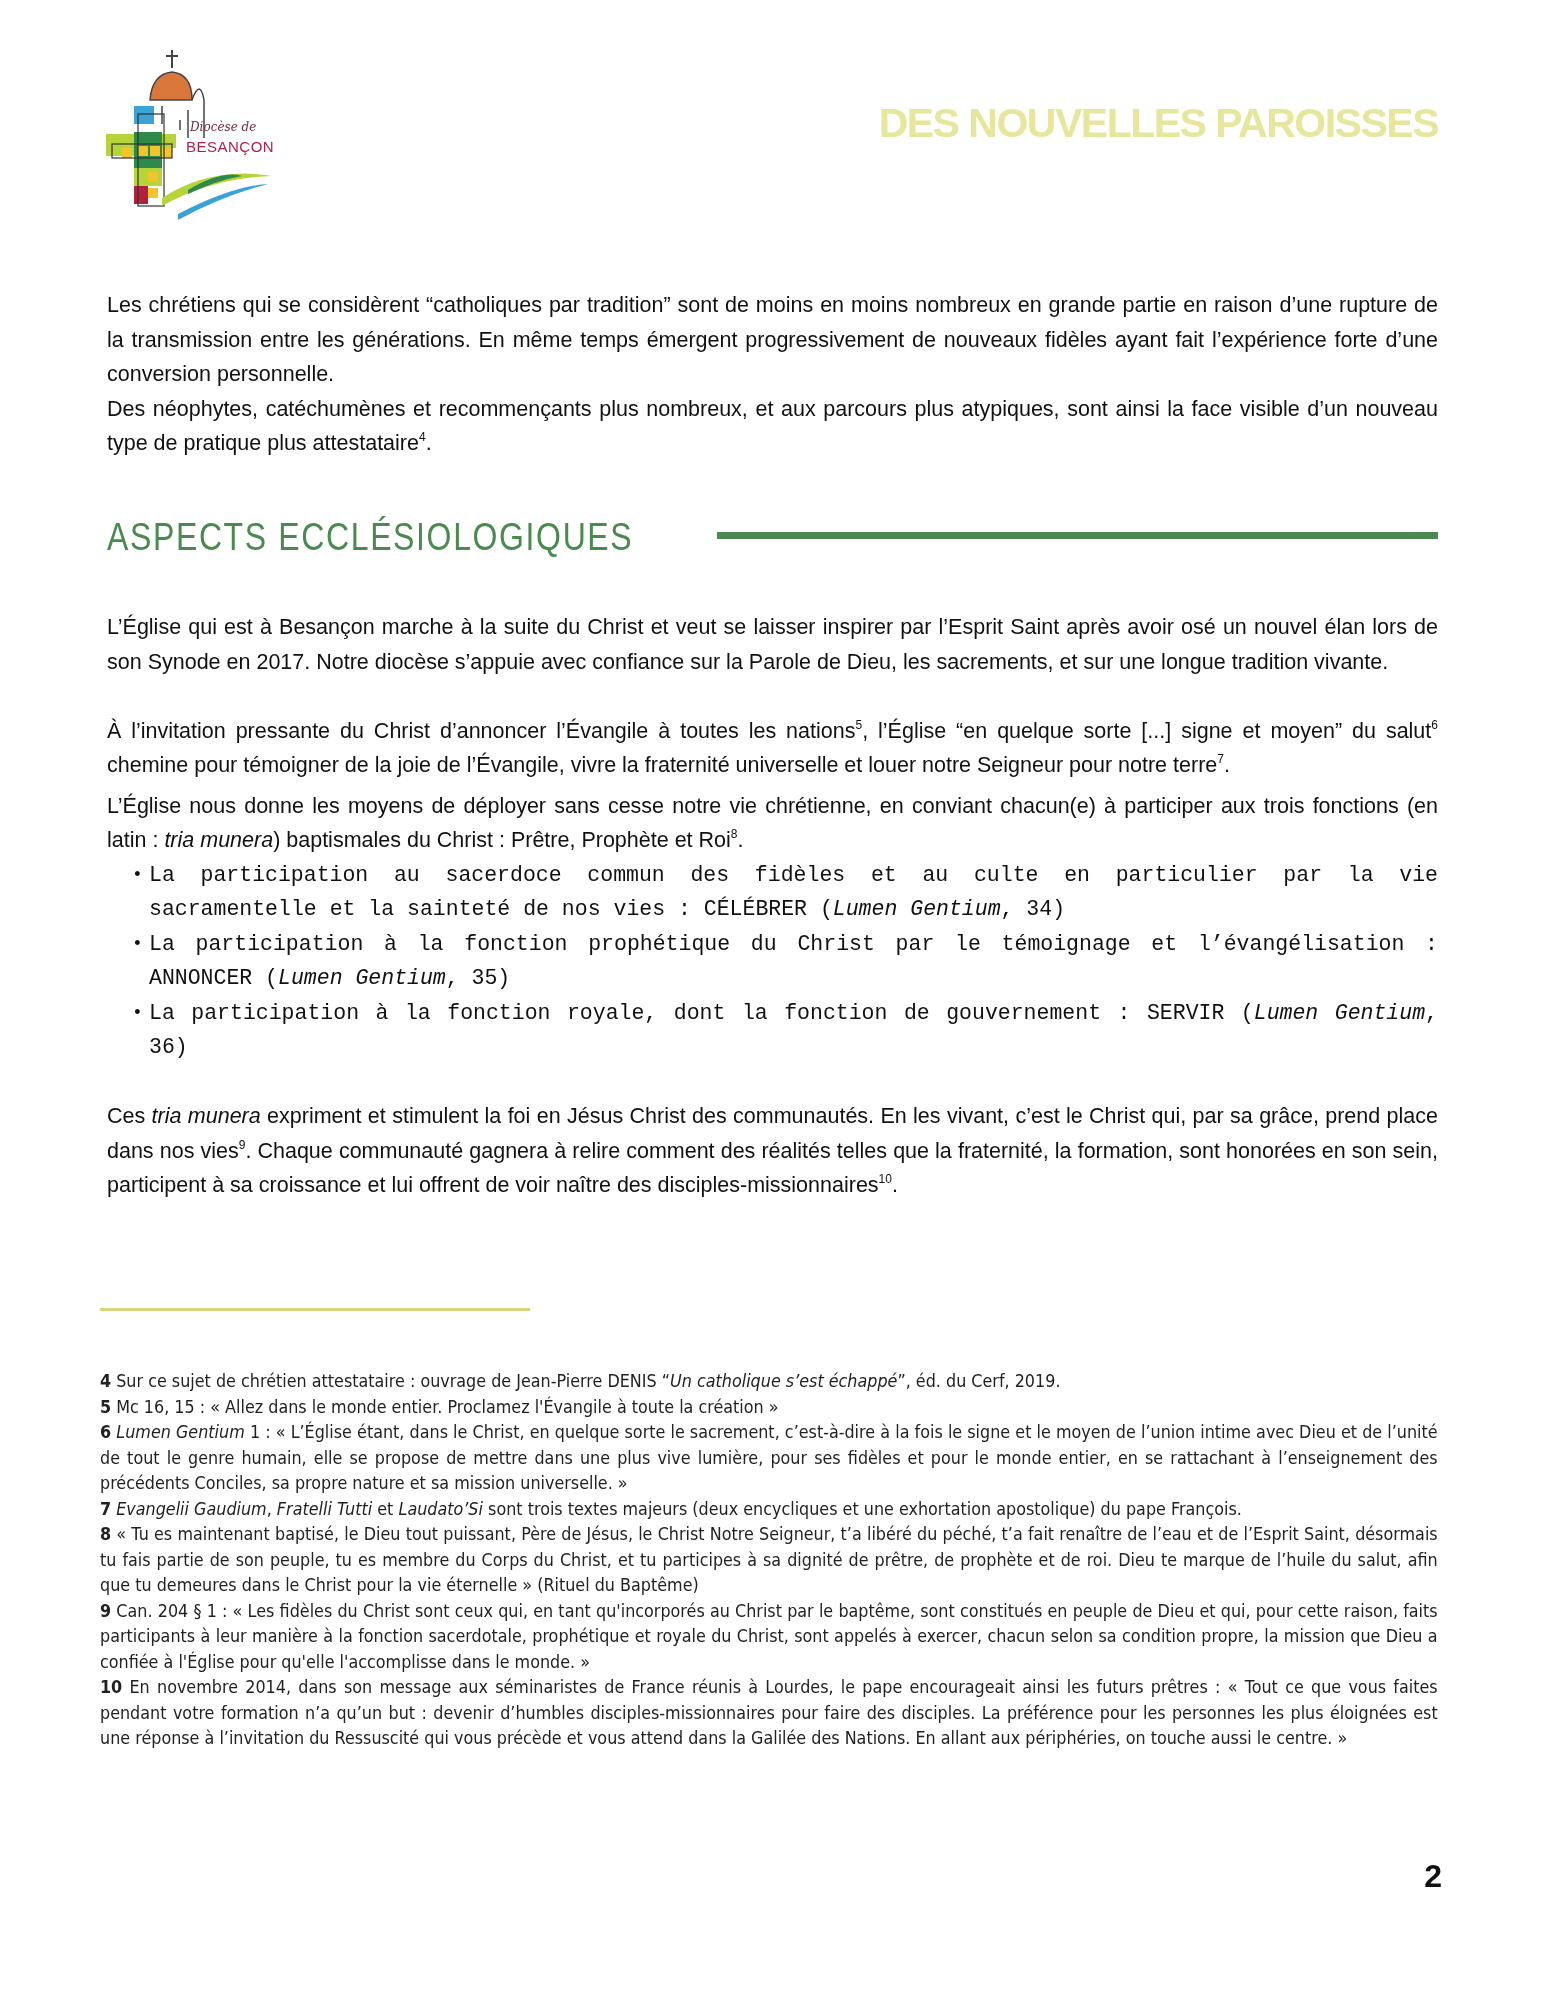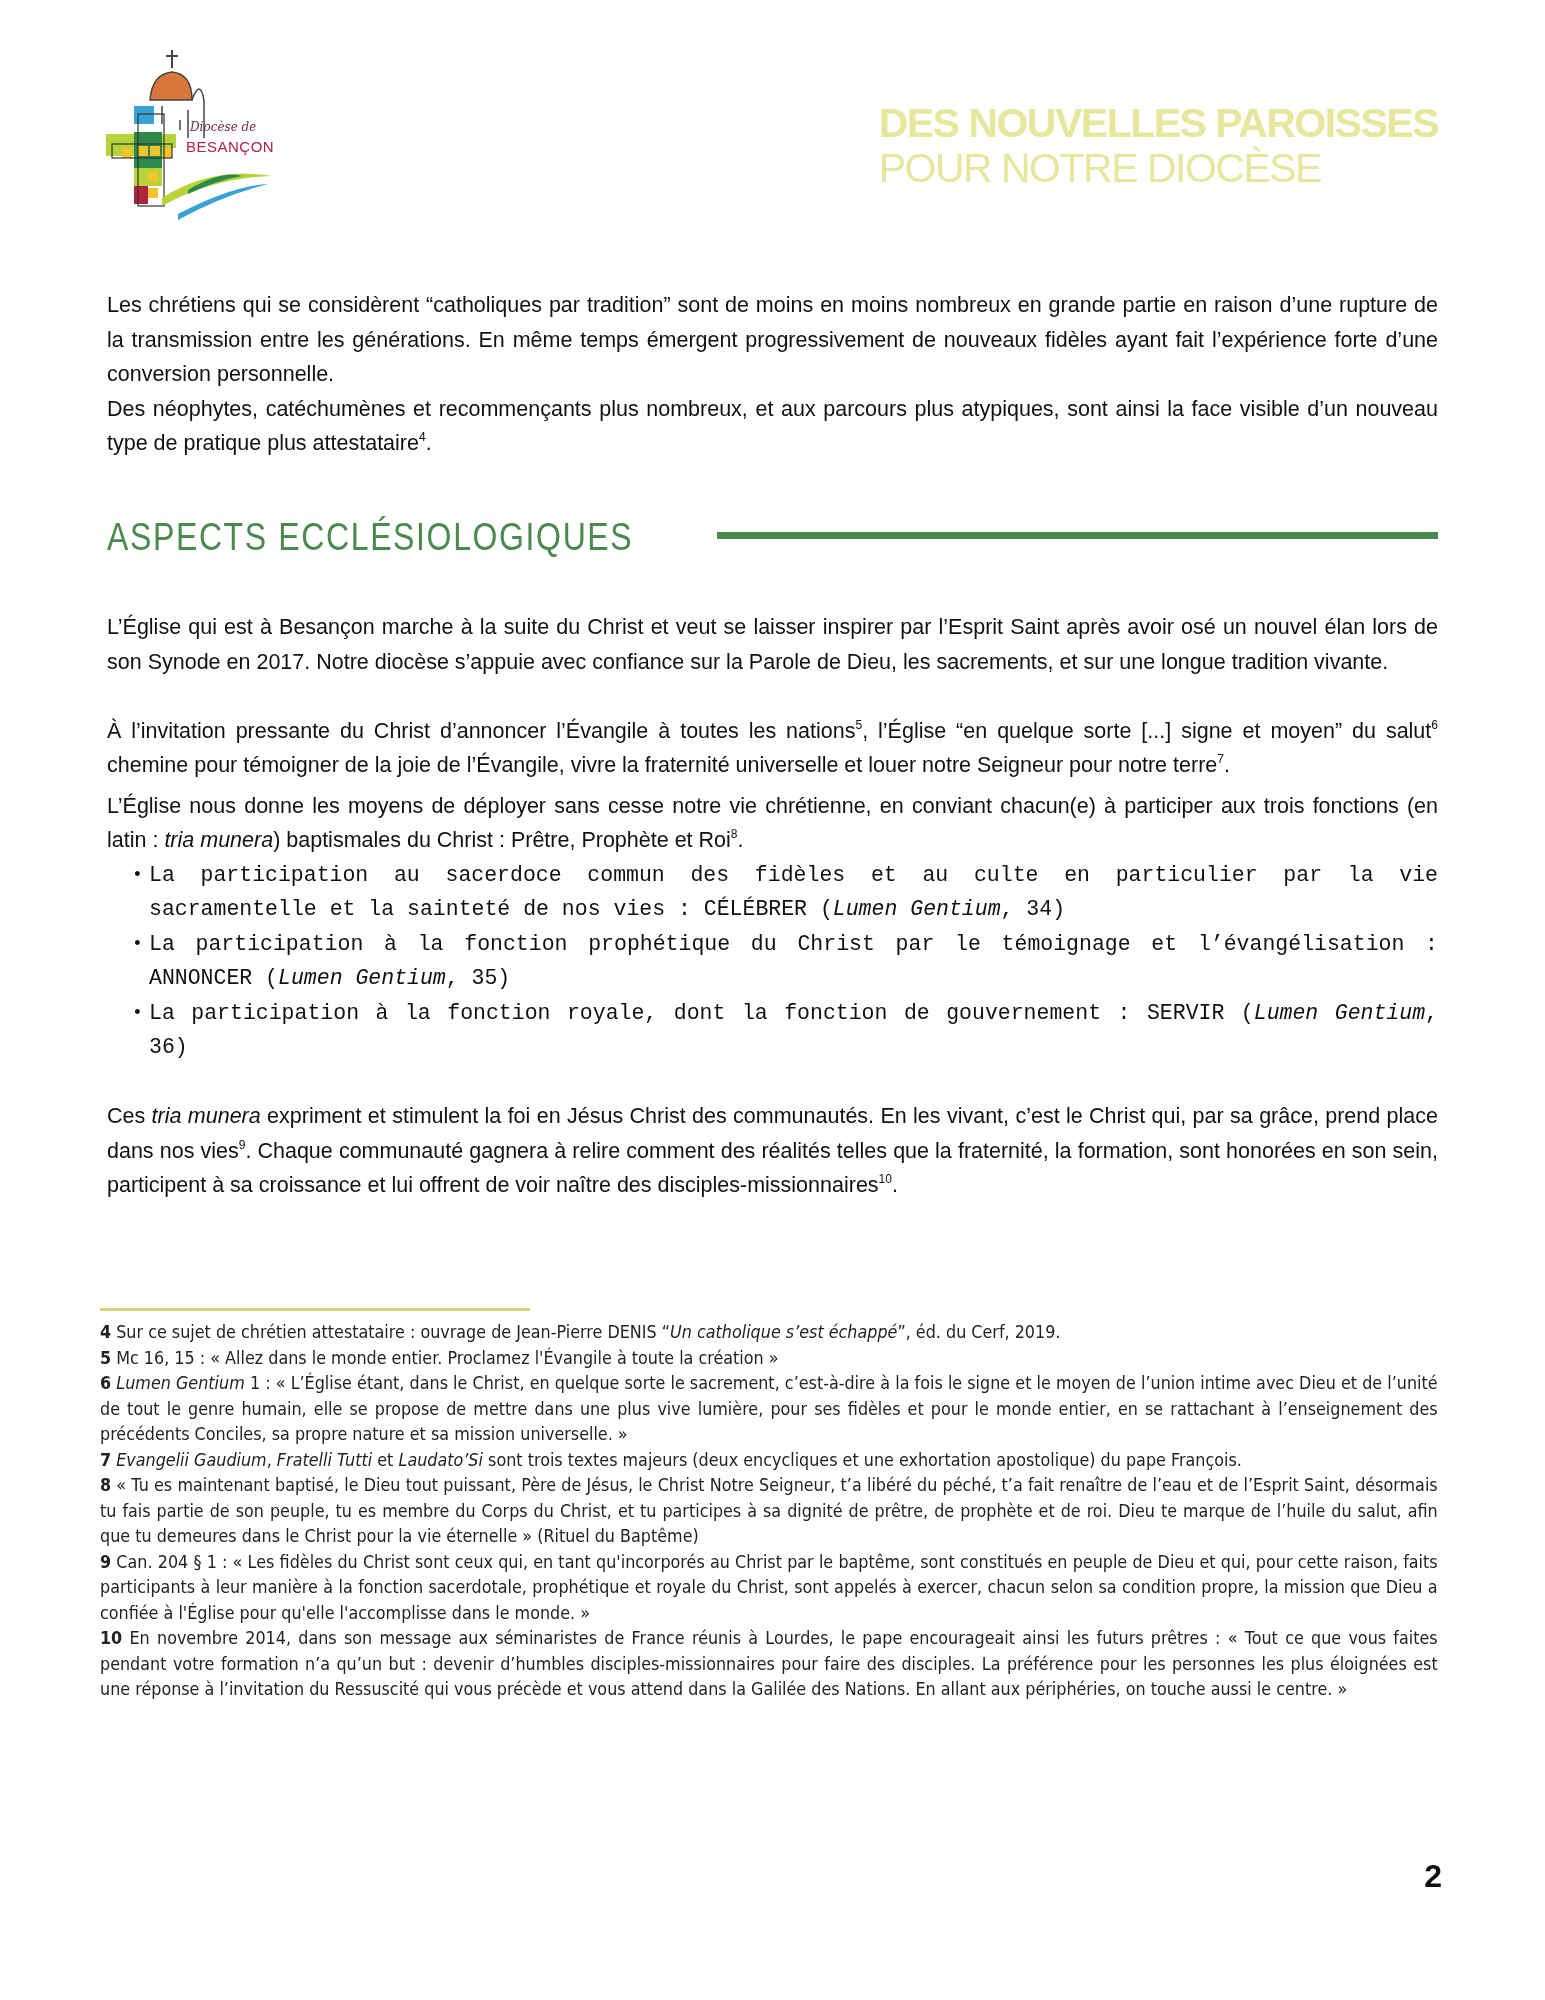--- a/index.html
+++ b/index.html
@@ -14,21 +14,21 @@
     .body-text { position: absolute; left: 107px; width: 1331px; font-family: "Liberation Sans", sans-serif; font-size: 21.5px; line-height: 34.5px; text-align: justify; color: #111; }
     .body-text p { margin: 0; }
     sup { font-size: 12px; line-height: 0; vertical-align: 9px; }
     .section-heading { position: absolute; left: 107px; top: 512px; width: 1331px; height: 50px; display: flex; align-items: center; }
     .section-heading-text { font-family: "Liberation Sans", sans-serif; font-size: 39px; color: #4a8a4e; letter-spacing: 2px; transform: scaleX(0.82); transform-origin: left center; white-space: nowrap; width: 610px; }
     .section-rule { flex: 1; height: 7px; background: #4a8a4e; margin-left: 0; margin-top: -4px; }
     ul.bullets { margin: 0; padding: 0 0 0 42px; list-style: none; font-family: Liberation Mono, monospace; }
     ul.bullets li { position: relative; }
     ul.bullets li::before { content: "•"; position: absolute; left: -17px; top: 0; font-size: 18px; }
     .footnote-rule { position: absolute; left: 100px; top: 1308px; width: 430px; height: 3px; background: #d5d57a; }
-    .footnotes { position: absolute; left: 100px; top: 1320px; width: 1338px; font-family: "DejaVu Sans", sans-serif; font-size: 17.2px; line-height: 25.5px; color: #222; text-align: justify; }
+    .footnotes { position: absolute; left: 100px; top: 1369px; width: 1338px; font-family: "DejaVu Sans", sans-serif; font-size: 17.2px; line-height: 25.5px; color: #222; text-align: justify; }
     .footnotes p { margin: 0; transform: scaleX(0.93); transform-origin: left top; width: 107.5%; }
     .fn-num { font-weight: bold; }
     .page-number { position: absolute; right: 103px; top: 1858px; font-family: "Liberation Sans", sans-serif; font-size: 32px; font-weight: bold; color: #111; }
   </style>
 </head>
 <body>
 
 <div class="logo">
   <svg viewBox="0 0 210 180">
 
@@ -57,21 +57,20 @@
     <path d="M70 150 Q120 118 180 128 Q120 130 70 158 Z" fill="#b7d33a"></path>
     <path d="M96 142 Q130 122 150 128 Q126 132 96 146 Z" fill="#2e8a4a"></path>
     <path d="M86 166 Q140 138 176 136 Q130 148 86 172 Z" fill="#3aa3d6"></path>
   </svg>
   <span class="logo-text1">Diocèse de</span>
   <span class="logo-text2">BESANÇON</span>
 </div>
 
 <div class="title-block">
   <div class="title-1">DES NOUVELLES PAROISSES</div>
-  <div class="title-2">POUR NOTRE DIOCÈSE</div>
 </div>
 
 <div class="body-text" style="top: 288px;">
   <p>Les chrétiens qui se considèrent “catholiques par tradition” sont de moins en moins nombreux en grande partie en raison d’une rupture de la transmission entre les générations. En même temps émergent progressivement de nouveaux fidèles ayant fait l’expérience forte d’une conversion personnelle.</p>
   <p><span>Des néophytes, catéchumènes et recommençants plus nombreux, et aux parcours plus atypiques, sont ainsi la face visible d’un nouveau type de pratique plus attestataire</span><sup>4</sup><span>.</span></p>
 </div>
 
 <div class="section-heading">
   <div class="section-heading-text">ASPECTS ECCLÉSIOLOGIQUES</div>
   <div class="section-rule"></div>

